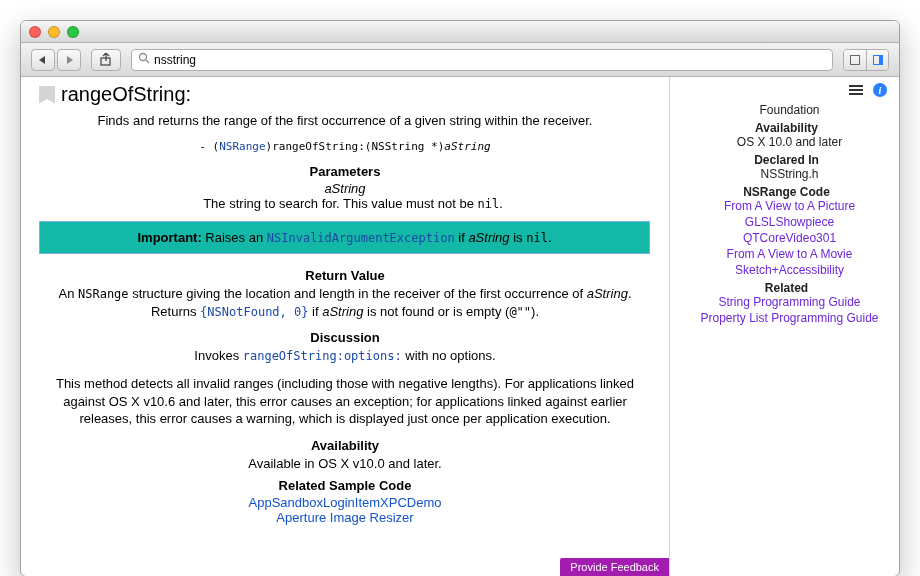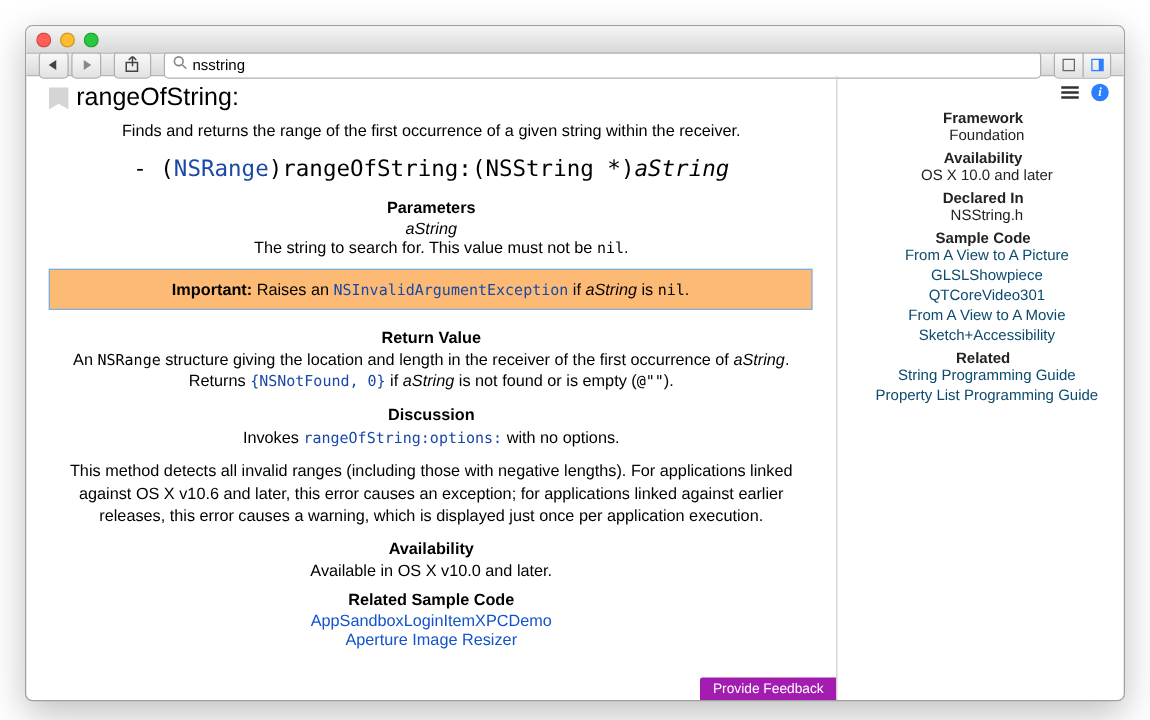--- a/index.html
+++ b/index.html
@@ -5,57 +5,57 @@
 * { margin: 0; padding: 0; box-sizing: border-box; }
 body { font-family: "Lucida Grande", "Helvetica Neue", Arial, sans-serif; background: #fff; padding: 20px; }
 .window { width: 880px; margin: 0 auto; border: 1px solid #a0a0a0; border-radius: 6px; overflow: hidden; box-shadow: 0 10px 30px rgba(0,0,0,0.25); background: #fff; }
 .titlebar { height: 22px; background: linear-gradient(#f5f5f5, #d8d8d8); border-bottom: 1px solid #b0b0b0; display: flex; align-items: center; padding: 0 8px; position: relative; }
 .traffic { display: flex; gap: 7px; }
 .tl { width: 12px; height: 12px; border-radius: 50%; border: 0.5px solid rgba(0,0,0,0.2); }
 .tl.r { background: #ff5f57; }
 .tl.y { background: #febc2e; }
 .tl.g { background: #28c840; }
 .wtitle { position: absolute; left: 0; right: 0; text-align: center; font-size: 12px; color: #363636; text-shadow: 0 1px 0 #fff; }
-.toolbar { height: 18px; background: linear-gradient(#f2f2f2, #d9d9d9); border-bottom: 1px solid #b5b5b5; display: flex; align-items: center; padding: 0 10px; gap: 10px; }
+.toolbar { height: 34px; background: linear-gradient(#f2f2f2, #d9d9d9); border-bottom: 1px solid #b5b5b5; display: flex; align-items: center; padding: 0 10px; gap: 10px; }
 .navarrows { display: flex; gap: 2px; }
 .navbtn { width: 24px; height: 22px; border: 1px solid #b0b0b0; background: linear-gradient(#fafafa,#e2e2e2); border-radius: 4px; display: flex; align-items: center; justify-content: center; color: #888; }
 .navbtn.enabled { color: #444; }
 .sharebtn { width: 30px; height: 22px; border: 1px solid #b0b0b0; background: linear-gradient(#fafafa,#e2e2e2); border-radius: 4px; display: flex; align-items: center; justify-content: center; color: #444; font-size: 13px; }
 .searchwrap { flex: 1; display: flex; align-items: center; background: #fff; border: 1px solid #b0b0b0; border-radius: 4px; height: 22px; padding: 0 6px; gap: 4px; }
 .searchwrap .glass { color: #888; font-size: 12px; }
 .searchwrap input { border: none; outline: none; flex: 1; font-size: 12px; background: transparent; }
 .viewbtns { display: flex; gap: 0; border: 1px solid #b0b0b0; border-radius: 4px; overflow: hidden; }
 .viewbtn { width: 22px; height: 20px; display: flex; align-items: center; justify-content: center; background: linear-gradient(#fafafa,#e2e2e2); }
 .viewbtn+.viewbtn { border-left: 1px solid #b0b0b0; }
 .viewbtn .sq { width: 10px; height: 10px; border: 1px solid #666; }
 .viewbtn.sel .sq { border-color: #2a7fff; }
 .content { display: flex; height: 499px; text-align: center; }
 .main { flex: 1; overflow: hidden; padding: 6px 18px 0 18px; font-size: 13px; color: #000; position: relative; }
 .main h2 { font-size: 20px; font-weight: 400; color: #000; margin-bottom: 6px; display: flex; align-items: center; gap: 6px; }
 .bm { width: 16px; height: 18px; background: #d5d5d5; clip-path: polygon(0 0, 100% 0, 100% 100%, 50% 75%, 0 100%); }
 .main p { margin-bottom: 10px; line-height: 1.35; }
-.sig { font-family: Menlo, Monaco, monospace; font-size: 18px; margin-bottom: 12px; }
+.sig { font-family: Menlo, Monaco, monospace; font-size: 11px; margin-bottom: 12px; }
 .sig .kw { color: #1a49a5; }
 .sig .it { font-style: italic; }
 .sh { font-weight: bold; margin-top: 6px; margin-bottom: 2px; }
 .param-name { font-style: italic; }
 .param-desc { padding-left: 16px; margin-bottom: 10px; }
 .code { font-family: Menlo, Monaco, monospace; font-size: 12px; }
 .blue { color: #1a49a5; }
-.notebox { border: 1px solid #7bb0e6; background: #fdba74; padding: 8px 10px; margin: 10px 1px 14px 0; font-size: 13px; }
+.notebox { border: 1px solid #7bb0e6; background: #14b8a6; padding: 8px 10px; margin: 10px 1px 14px 0; font-size: 13px; }
 .link { color: #1253cc; text-decoration: none; }
 .feedback { position: absolute; right: 0; bottom: 0; background: #a21caf; color: #fff; font-size: 11px; padding: 3px 10px; border-top-left-radius: 2px; }
 .side { width: 230px; border-left: 1px solid #cfcfcf; padding: 6px 8px 10px 12px; font-size: 12px; color: #222; overflow: hidden; }
 .side-top { display: flex; justify-content: flex-end; gap: 10px; align-items: center; padding-right: 4px; margin-bottom: 6px; }
 .ham { display: flex; flex-direction: column; gap: 2px; }
 .ham span { width: 14px; height: 2px; background: #333; display: block; }
 .info { width: 14px; height: 14px; border-radius: 50%; background: #2a7fff; color: #fff; font-size: 10px; font-weight: bold; display:flex;align-items:center;justify-content:center; font-style: italic; font-family: Georgia, serif; }
 .side dt { font-weight: bold; margin-top: 4px; }
 .side dd { padding-left: 6px; margin-bottom: 2px; }
-.side .lnk { color: #0c4a6e; }
+.side .lnk { color: #6d28d9; }
 </style>
 </head>
 <body>
 
 <div class="window">
   <div class="titlebar">
     <div class="traffic">
       <div class="tl r"></div>
       <div class="tl y"></div>
       <div class="tl g"></div>
@@ -145,27 +145,26 @@
     <div class="side">
       <div class="side-top">
         <div class="ham">
             <span></span>
             <span></span>
             <span></span>
           </div>
         <div class="info">i</div>
       </div>
       <dl>
-        <dt>Framework</dt>
         <dd>Foundation</dd>
         <dt>Availability</dt>
         <dd>OS X 10.0 and later</dd>
         <dt>Declared In</dt>
         <dd>NSString.h</dd>
-        <dt>Sample Code</dt>
+        <dt>NSRange Code</dt>
         <dd class="lnk">From A View to A Picture</dd>
         <dd class="lnk">GLSLShowpiece</dd>
         <dd class="lnk">QTCoreVideo301</dd>
         <dd class="lnk">From A View to A Movie</dd>
         <dd class="lnk">Sketch+Accessibility</dd>
         <dt>Related</dt>
         <dd class="lnk">String Programming Guide</dd>
         <dd class="lnk">Property List Programming Guide</dd>
       </dl>
     </div>

